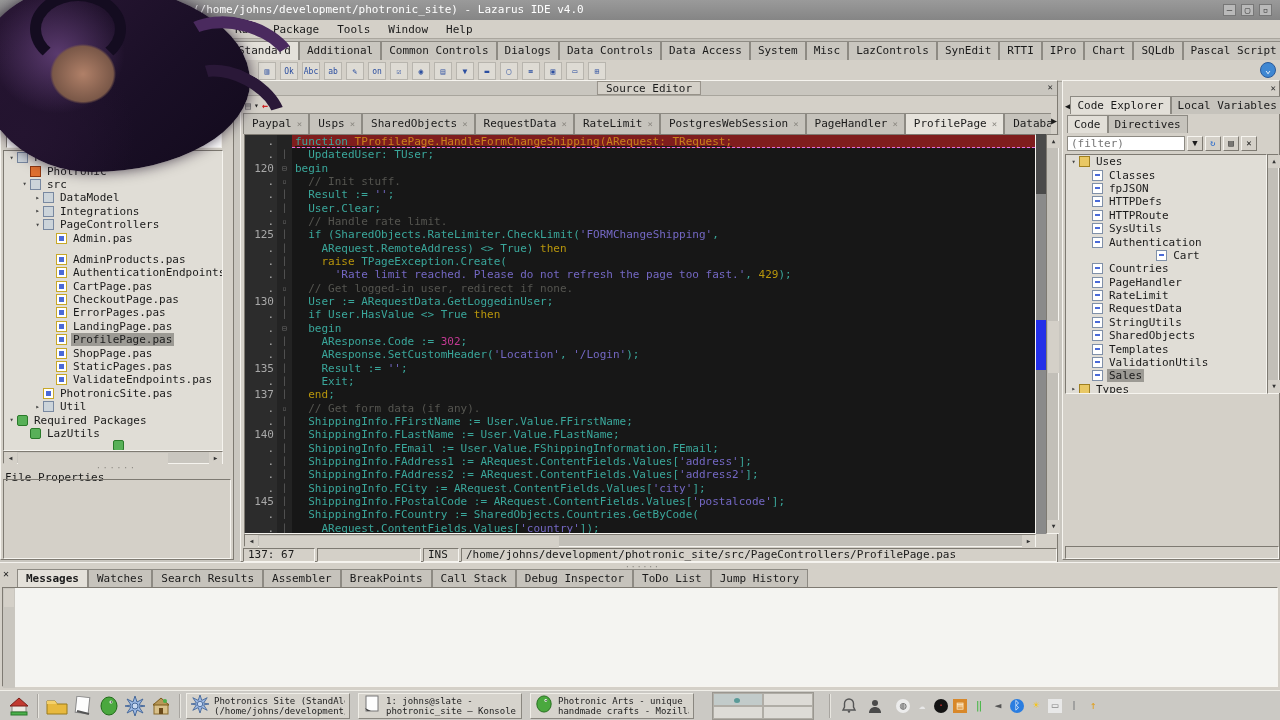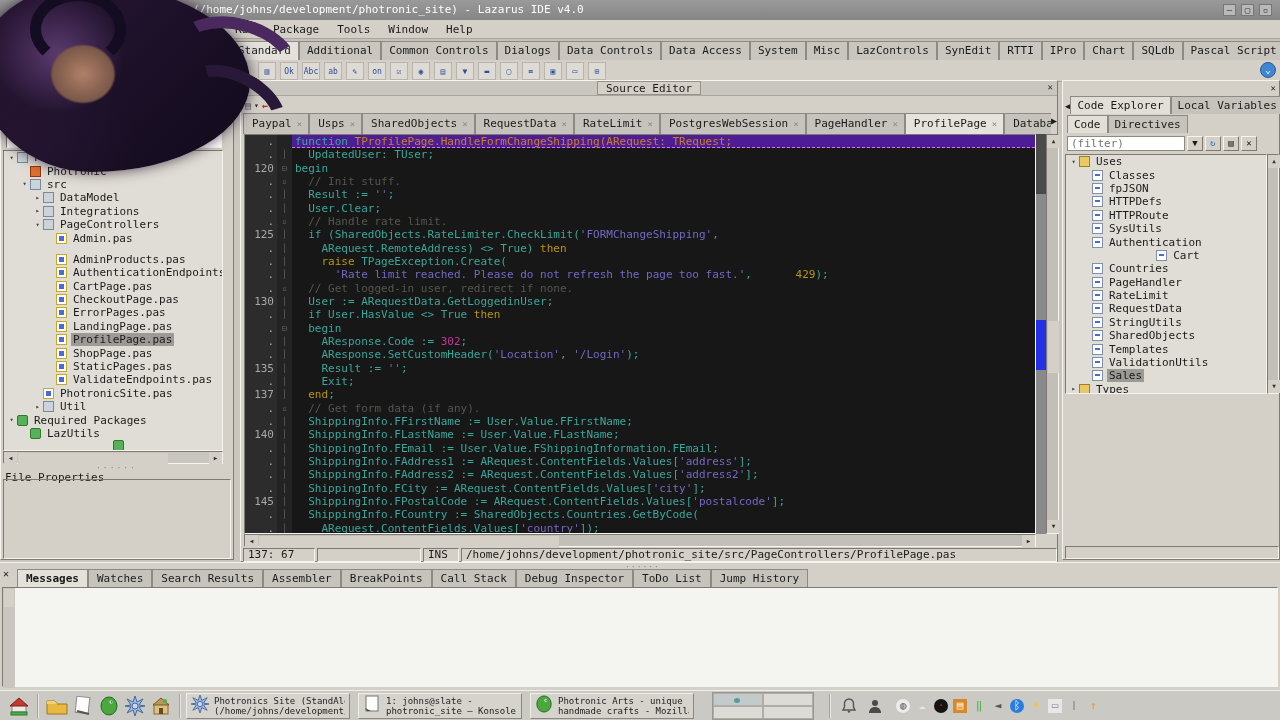--- a/index.html
+++ b/index.html
@@ -69,23 +69,23 @@
   .etab{padding:3px 6px 4px 8px;background:#c6c3bc;border:1px solid #8d8a83;border-bottom:none;white-space:nowrap;display:flex;gap:5px;align-items:center;}
   .etab.active{background:#e6e3dc;}
   .etab .x{color:#8a8780;font-size:9px;}
   #tab-overflow{position:absolute;right:0;top:34px;font-size:10px;}
 
   #code-wrap{position:absolute;left:3px;top:53px;width:792px;height:400px;background:#171717;overflow:hidden;}
   .cl{display:flex;height:13.34px;line-height:13.34px;}
   .gn{width:32px;text-align:right;padding-right:3px;color:#a8a8a8;background:#2c2c2c;flex:none;}
   .gf{width:15px;text-align:center;color:#6a6a6a;background:#232323;font-size:8px;flex:none;}
   .ct{white-space:pre;flex:1;padding-left:3px;}
-  .cl.hl .ct{background:#4c1d95;border-bottom:1px dashed #e070e0;}
+  .cl.hl .ct{background:#7f1d1d;border-bottom:1px dashed #e070e0;text-decoration:underline;}
   .tk-id{color:#3aa79b;} .tk-kw{color:#b8960c;} .tk-st{color:#7468c4;}
-  .tk-cm{color:#555550;} .tk-nm{color:#c33a93;} .tk-ng{color:#b8960c;margin-left:37px;} .tk-hl{color:#c8831c;}
+  .tk-cm{color:#555550;} .tk-nm{color:#c33a93;} .tk-ng{color:#b8960c;} .tk-hl{color:#c8831c;}
 
   #minimap{position:absolute;left:795px;top:53px;width:10px;height:400px;background:#8a8a8a;}
   #mm-top{position:absolute;left:0;top:0;width:100%;height:60px;background:#4a4a4a;}
   #mm-mark{position:absolute;left:0;top:186px;width:100%;height:50px;background:#2430e8;}
   #code-vscroll{position:absolute;left:805px;top:53px;width:13px;height:400px;background:#c2bfb8;}
   #code-hscroll{position:absolute;left:3px;top:453px;width:792px;height:13px;background:#c2bfb8;}
   .sbtn{position:absolute;width:13px;height:13px;background:#d4d0c8;font-size:6px;text-align:center;line-height:12px;color:#333;}
   .sthumb{position:absolute;background:#d4d0c8;}
 
   #se-status{position:absolute;left:2px;top:467px;width:814px;height:14px;display:flex;gap:2px;}

